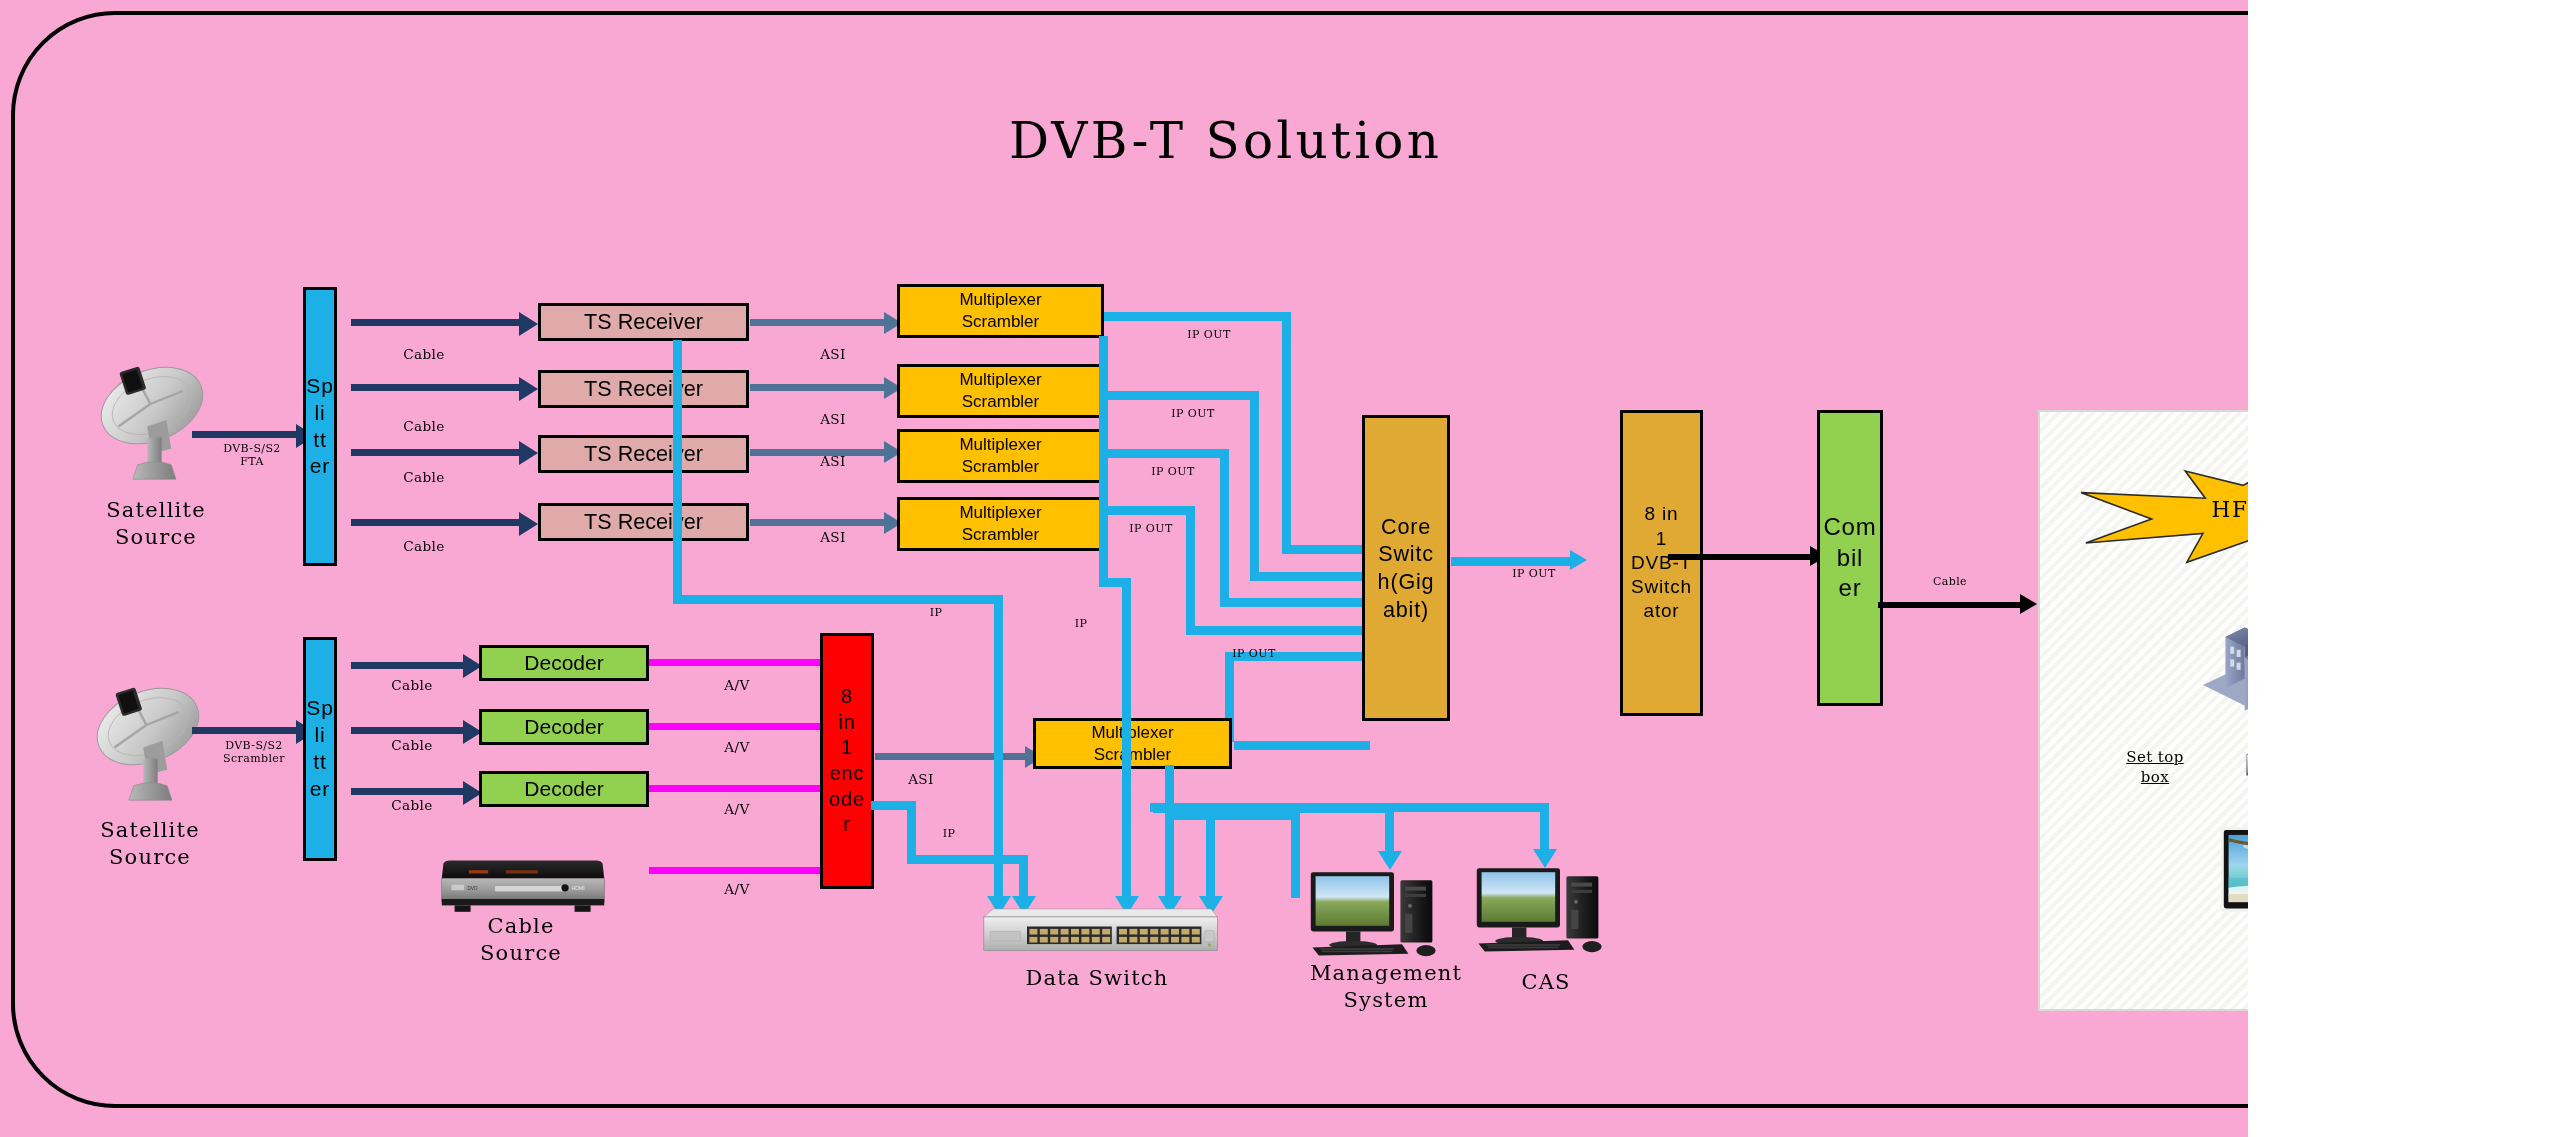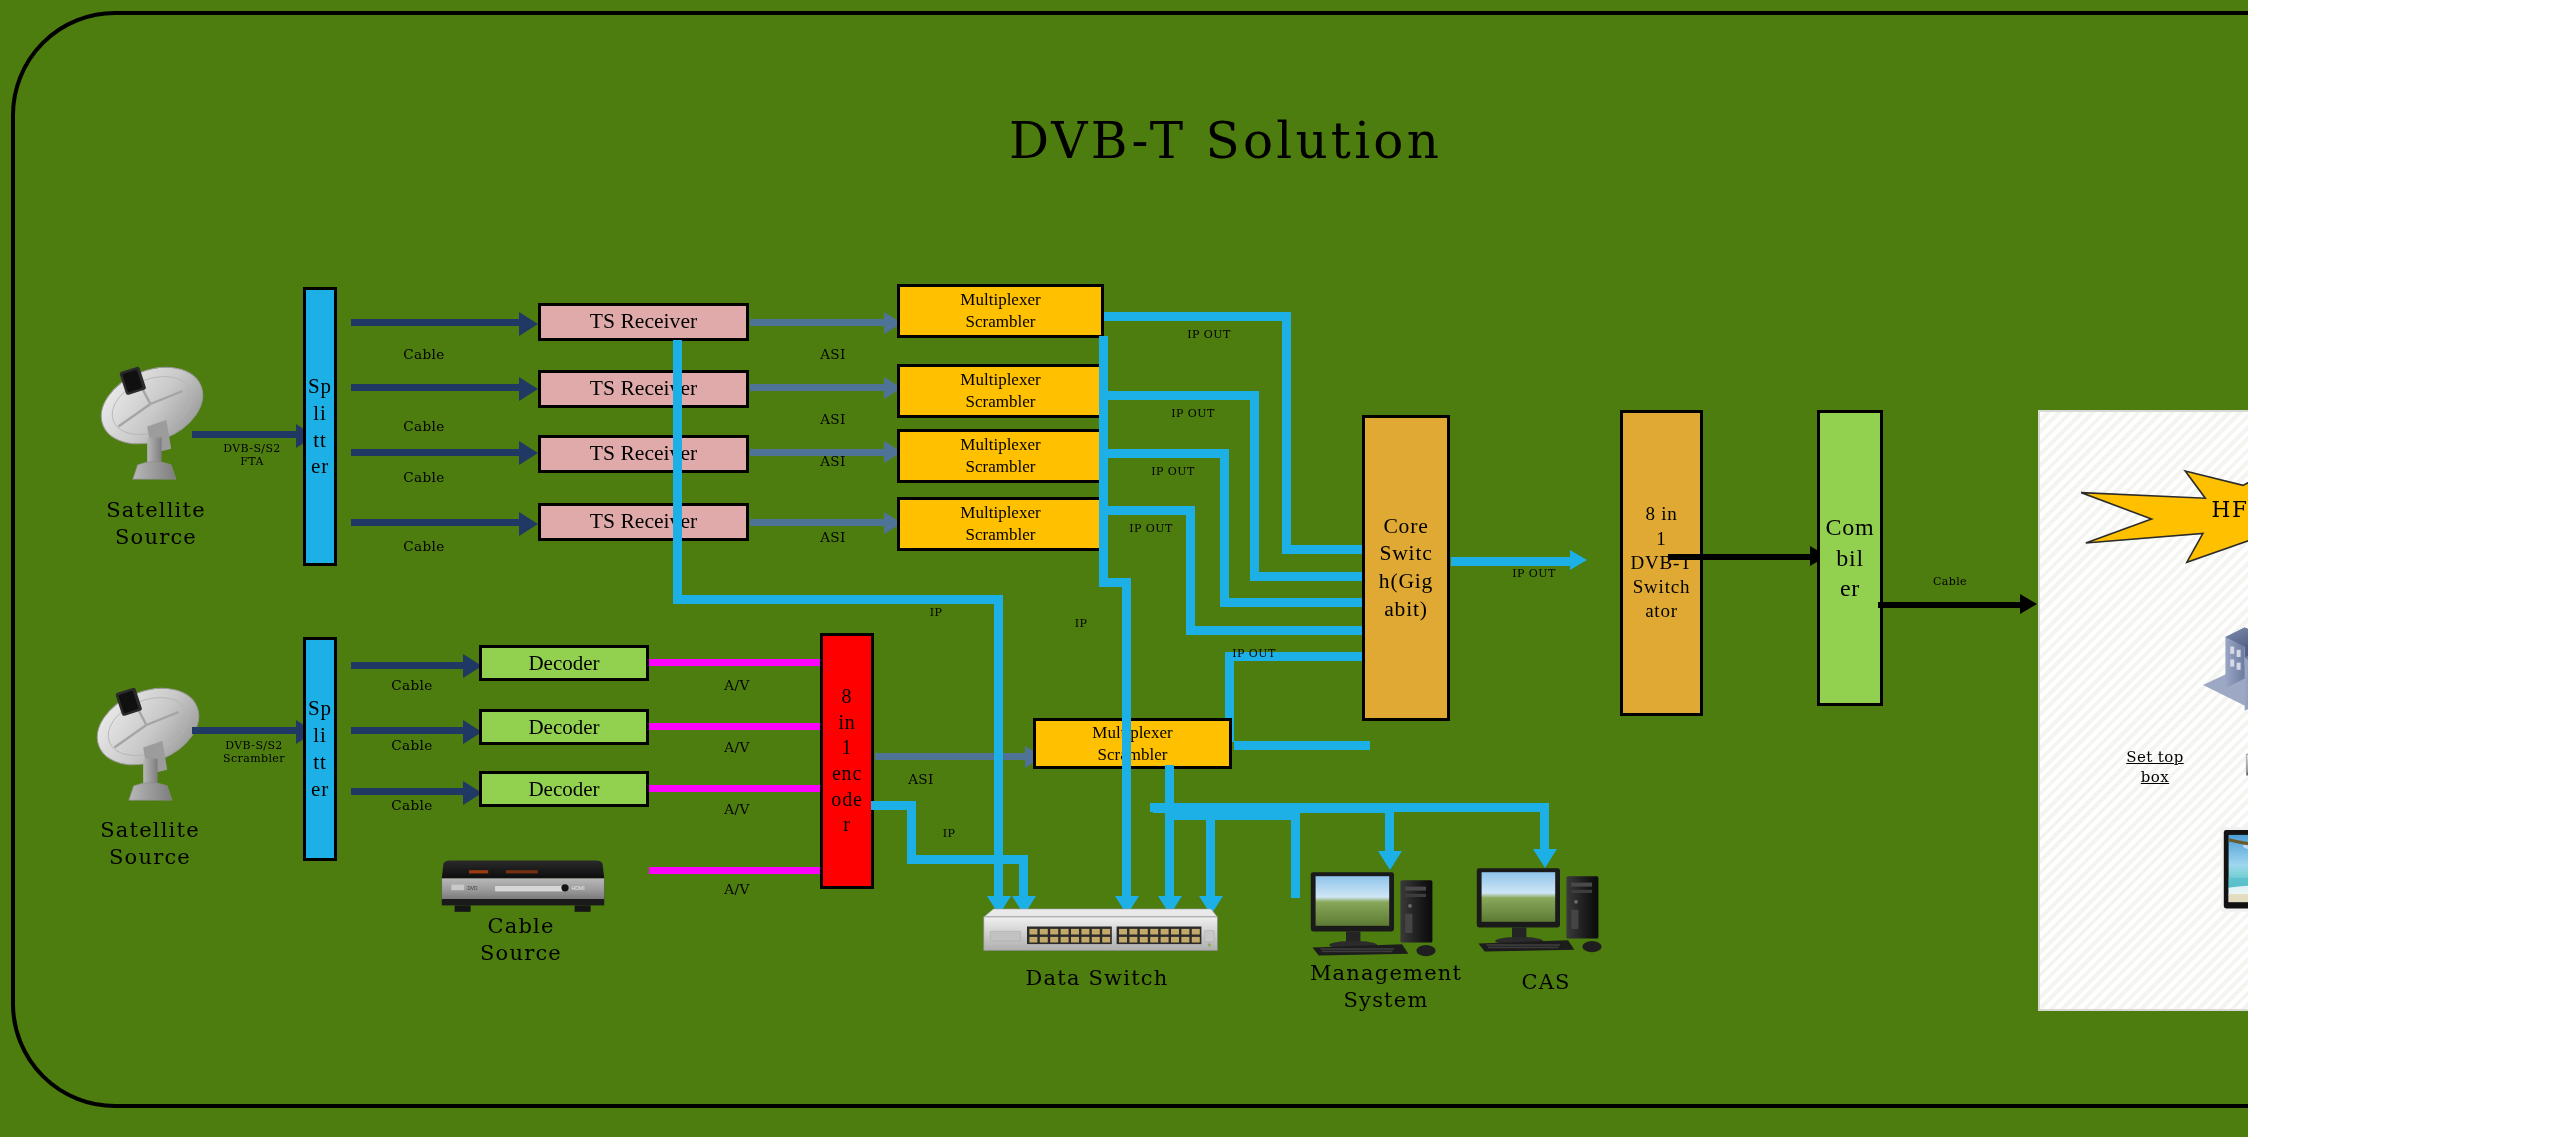--- a/index.html
+++ b/index.html
@@ -3,21 +3,21 @@
 <meta charset="utf-8">
 <title>DVB-T Solution</title>
 <style>
   html, body {
     margin: 0; padding: 0; background: #ffffff;
     font-family: "Liberation Serif", serif;
   }
   #canvas {
     position: relative;
     width: 2248px; height: 1137px;
-    background: #4d7c0f;
+    background: #f9a8d4;
     overflow: hidden;
   }
   
   #frame {
     position: absolute;
     left: 11.2px; top: 11.2px;
     width: 2541px; height: 1097px;
     border: 4px solid #000000;
     border-radius: 104px;
     box-sizing: border-box;
@@ -37,21 +37,21 @@
   }
   
   .box {
     position: absolute;
     border: 3.2px solid #000000;
     box-sizing: border-box;
     display: flex;
     flex-direction: column;
     align-items: center;
     justify-content: center;
-    font-family: Liberation Serif, serif;
+    font-family: Liberation Sans, sans-serif;
     color: #000000;
     text-align: center;
     line-height: 1.28;
   }
   .box.pink    { background: #e0aaaa; }
   .box.orange  { background: #ffc000; }
   .box.gold    { background: #dfa933; }
   .box.green   { background: #92d050; }
   .box.red     { background: #ff0000; }
   .box.cyan    { background: #1cb0e6; }

